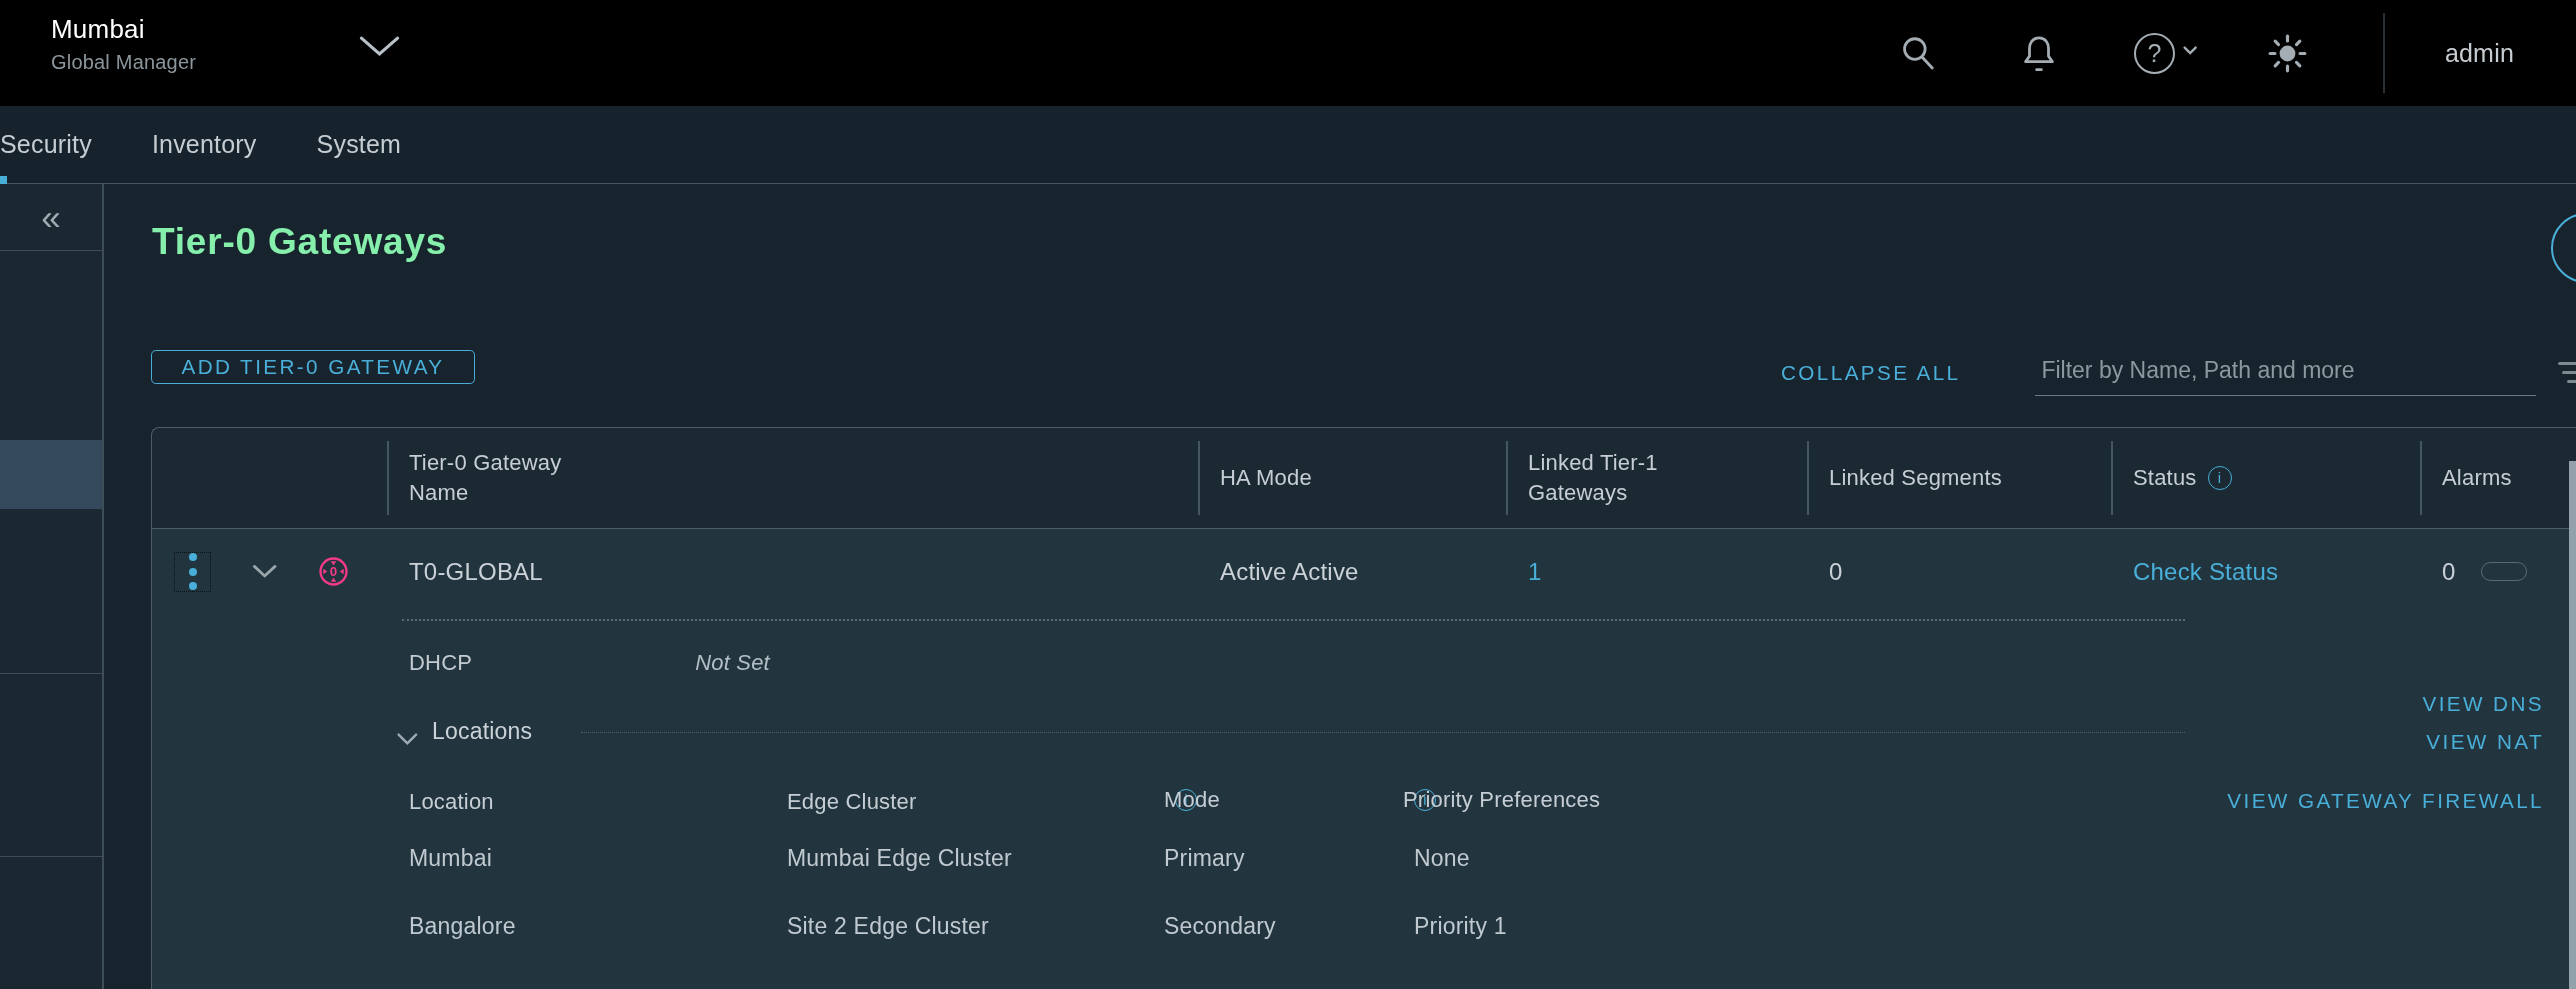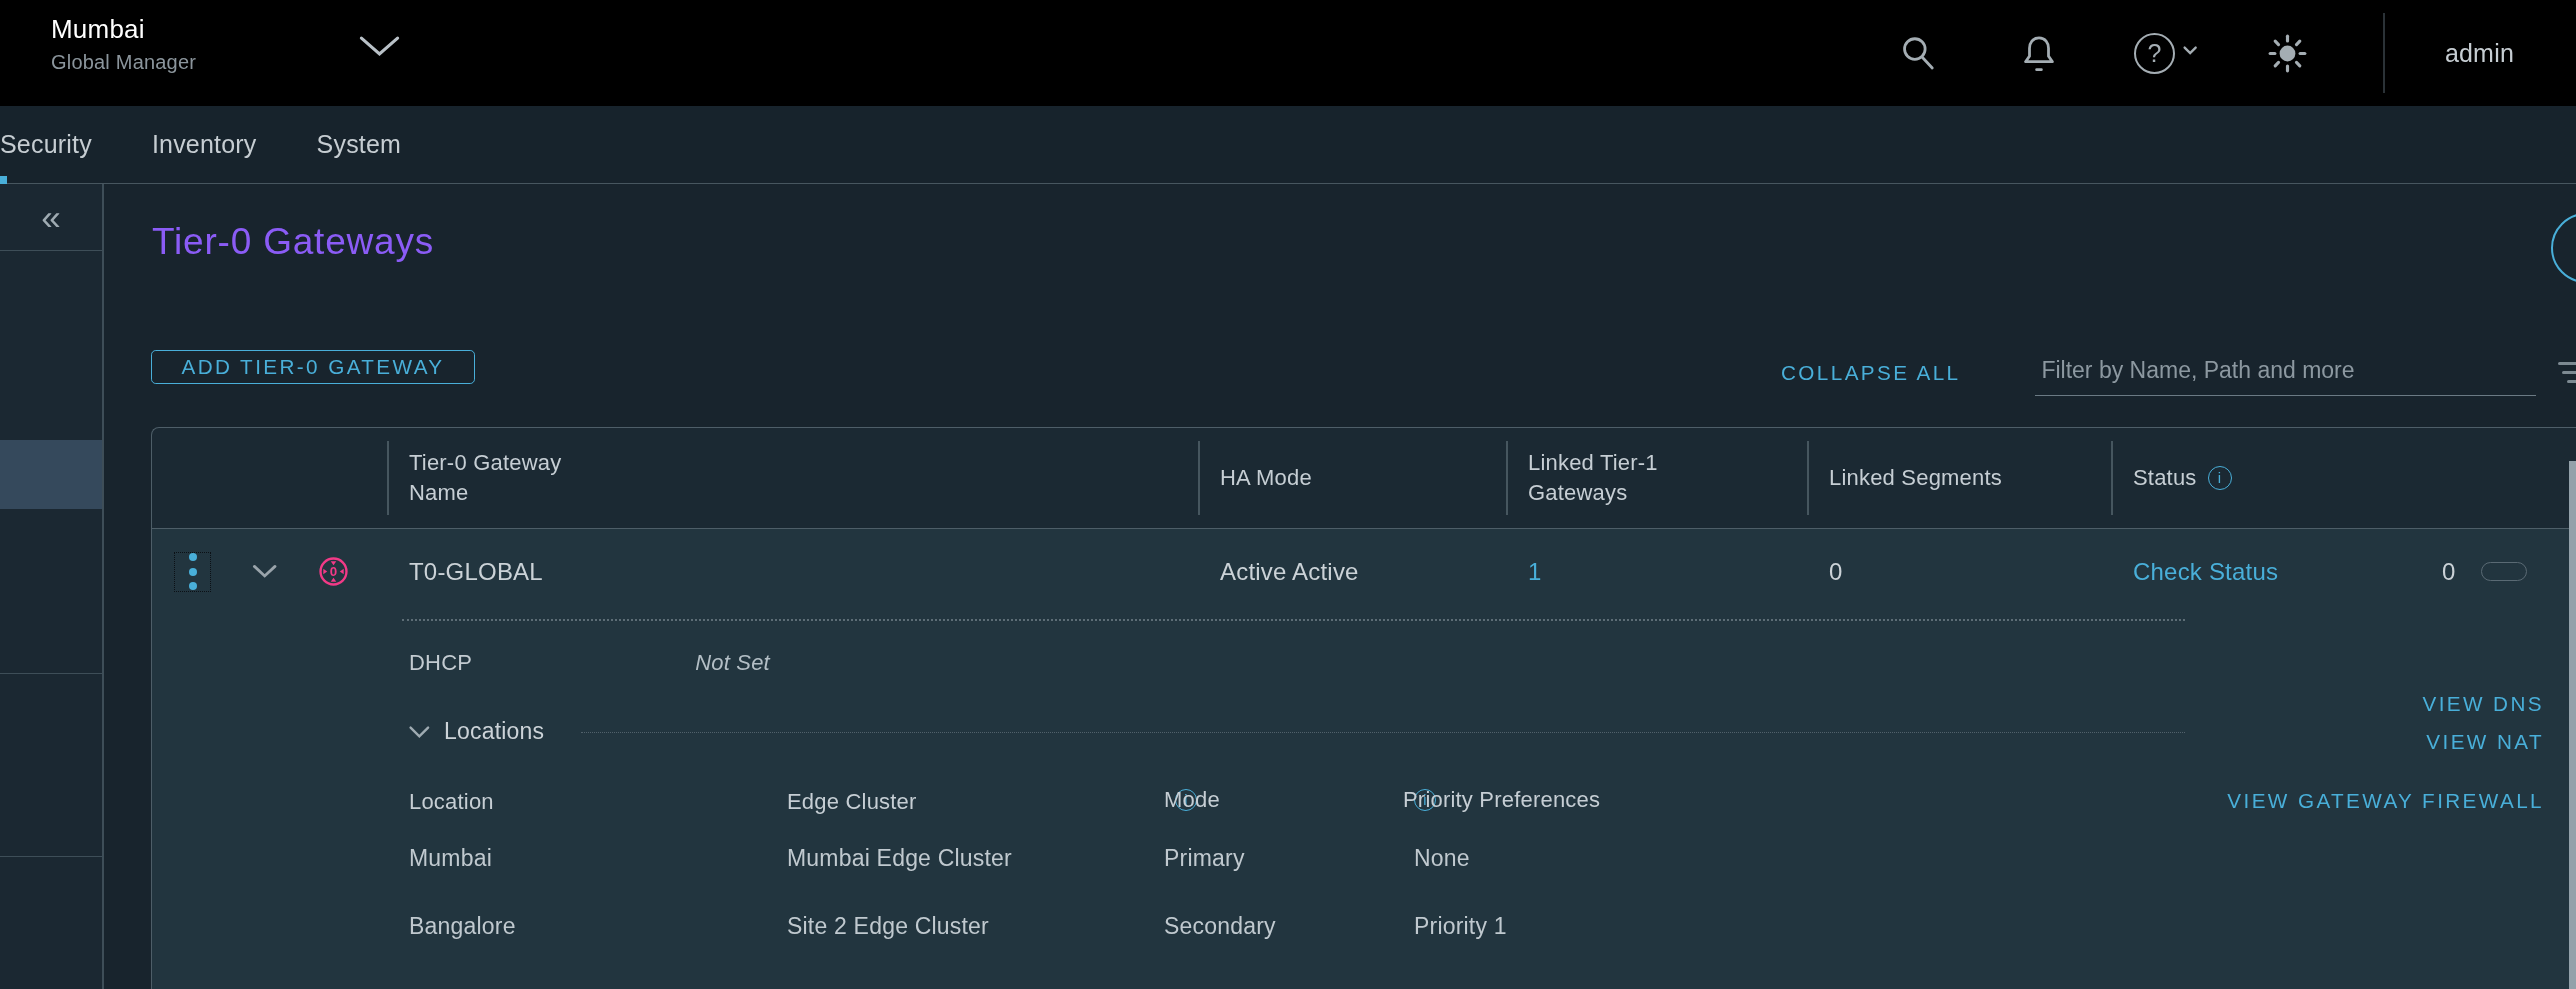--- a/index.html
+++ b/index.html
@@ -32,22 +32,22 @@
   .app-body { position:absolute; left:0; top:184px; width:100%; height:806px; }
   .sidebar { position:absolute; left:0; top:0; width:102px; height:100%; background:#1B2832; }
   .sidebar-collapse { height:67px; display:flex; align-items:center; justify-content:center;
                       border-bottom:0.8px solid #3E4E58; color:#9FABB2; font-size:35px; }
   .sidebar-selected { position:absolute; left:0; top:256px; width:100%; height:69px; background:#35495C; }
   .sb-div2 { position:absolute; left:0; top:489px; width:100%; height:0; border-top:0.8px solid #3E4E58; }
   .sb-div3 { position:absolute; left:0; top:672px; width:100%; height:0; border-top:0.8px solid #3E4E58; }
   .side-divider { position:absolute; left:102px; top:0; width:1.6px; height:100%; background:#3E4E58; }
   .main { position:absolute; left:103px; top:0; width:2473px; height:100%; }
   
-  .page-title { position:absolute; left:49px; top:37px; font-size:37px; font-weight:400;
-                color:#8b5cf6; letter-spacing:0.8px; }
+  .page-title { position:absolute; left:49px; top:37px; font-size:37px; font-weight:700;
+                color:#86efac; letter-spacing:0.8px; }
   .page-help-circle { position:absolute; left:2448px; top:29px; width:70px; height:70px;
                       border:2.4px solid #49AFD9; border-radius:50%; color:#49AFD9; font-size:35px;
                       display:flex; align-items:center; justify-content:center; }
   .blue-upper { color:#49AFD9; font-size:20.7px; font-weight:500; letter-spacing:2.4px; }
   .add-btn { position:absolute; left:48px; top:166px; width:324px; height:34px;
              background:transparent; border:1.6px solid #49AFD9; border-radius:4.8px;
              display:flex; align-items:center; justify-content:center; cursor:pointer; }
   .collapse-all { position:absolute; left:1678px; top:166px; height:46px; display:flex; align-items:center; cursor:pointer; }
   .filter-box { position:absolute; left:1932px; top:166px; width:501px; height:46px;
                 background:transparent; border:none; border-bottom:1.6px solid #6B7A84;
@@ -85,21 +85,21 @@
   .cell-name { color:#D3D9DD; }
   .link-blue { color:#49AFD9; cursor:pointer; }
   .alarm-cell { display:flex; align-items:center; }
   .alarm-pill { display:inline-block; width:46px; height:19px; border:1.6px solid #5A6A74;
                 border-radius:9.5px; margin-left:25.4px; }
   
   .details { position:absolute; left:0; top:87px; right:0; bottom:0; font-size:22px; color:#c3cbd1; }
   .dotted-1 { position:absolute; left:250px; top:3.2px; width:1783px; border-top:2.4px dotted #5d6d76; }
   .dhcp-row { position:absolute; left:257px; top:34px; display:flex; }
   .dhcp-value { margin-left:223px; font-style:italic; color:#B3BEC5; }
-  .loc-header { position:absolute; left:257px; top:102px; display:flex; align-items:center; }
+  .loc-header { position:absolute; left:245px; top:102px; display:flex; align-items:flex-end; }
   .loc-title { margin-left:14.3px; font-size:23px; font-weight:500; color:#ccd3d8; }
   .dotted-2 { position:absolute; left:429px; top:116px; width:1604px; border-top:1.6px dotted #51616b; }
   .view-link { position:absolute; right:32px; text-align:right; cursor:pointer; white-space:nowrap; }
   .vl-dns { top:64px;margin-top:12px; } .vl-nat { top:114px; } .vl-fw { top:173px; }
   .loc-table { position:absolute; left:257px; top:173px; right:0; }
   .loc-row { position:absolute; left:0; white-space:nowrap; }
   .loc-row span { position:absolute; display:inline-flex; align-items:center; white-space:nowrap; }
   .lc0 { left:0; } .lc1 { left:378px; } .lc2 { left:755px; } .lc3 { left:994px; }
   .loc-row.hdr { top:0; font-weight:500; color:#c6ced4; font-size:22px; }
   .loc-row.r1 { top:56px; } .loc-row.r2 { top:124px; }
@@ -215,20 +215,23 @@
           <div class="hcell">
             <span class="htext">Linked Tier-1 Gateways</span>
           </div>
           <div class="hcell">
             <span class="htext">Linked Segments</span>
           </div>
           <div class="hcell">
             <span class="htext">Status</span>
             <i class="info-icon">i</i>
           </div>
+          <div class="hcell">
+            <span class="htext">Alarms</span>
+          </div>
         </div>
 
         <div class="t-body">
           <div class="t-row">
             <div class="cell cell-controls">
               <div class="kebab-box">
                 <i></i>
                   <i></i>
                   <i></i>
               </div>

